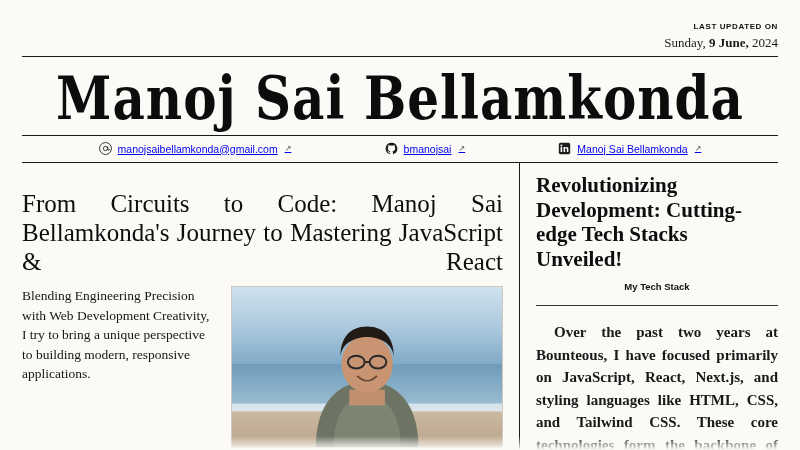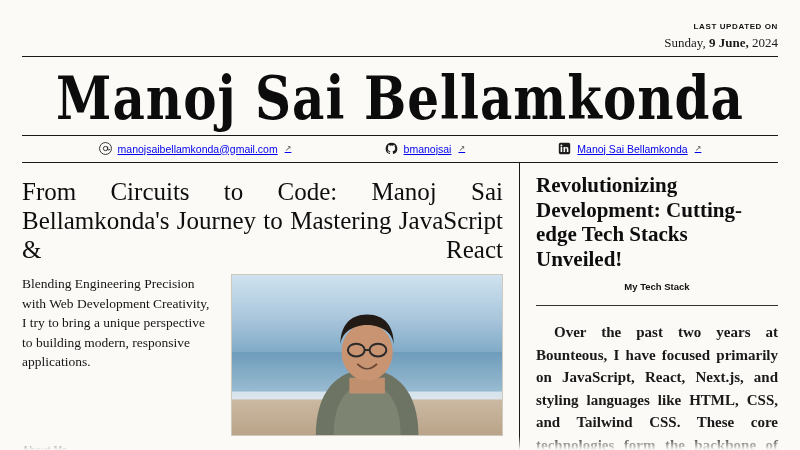--- a/index.html
+++ b/index.html
@@ -97,21 +97,21 @@
     width: 258px;
     padding: 10px 0 0 16px;
   }
   .headline {
     font-family: "Liberation Serif", serif;
     font-size: 25px;
     line-height: 1.16;
     font-weight: normal;
     text-align: justify;
     text-align-last: justify;
-    margin: 4px 0 10px 0;
+    margin: 16px 0 10px 0;
     color: #0e0e0e;
   }
   .lede-row { display: flex; gap: 14px; }
   .lede {
     width: 196px;
     font-size: 13.5px;
     line-height: 1.45;
     color: #151515;
   }
   .photo {

